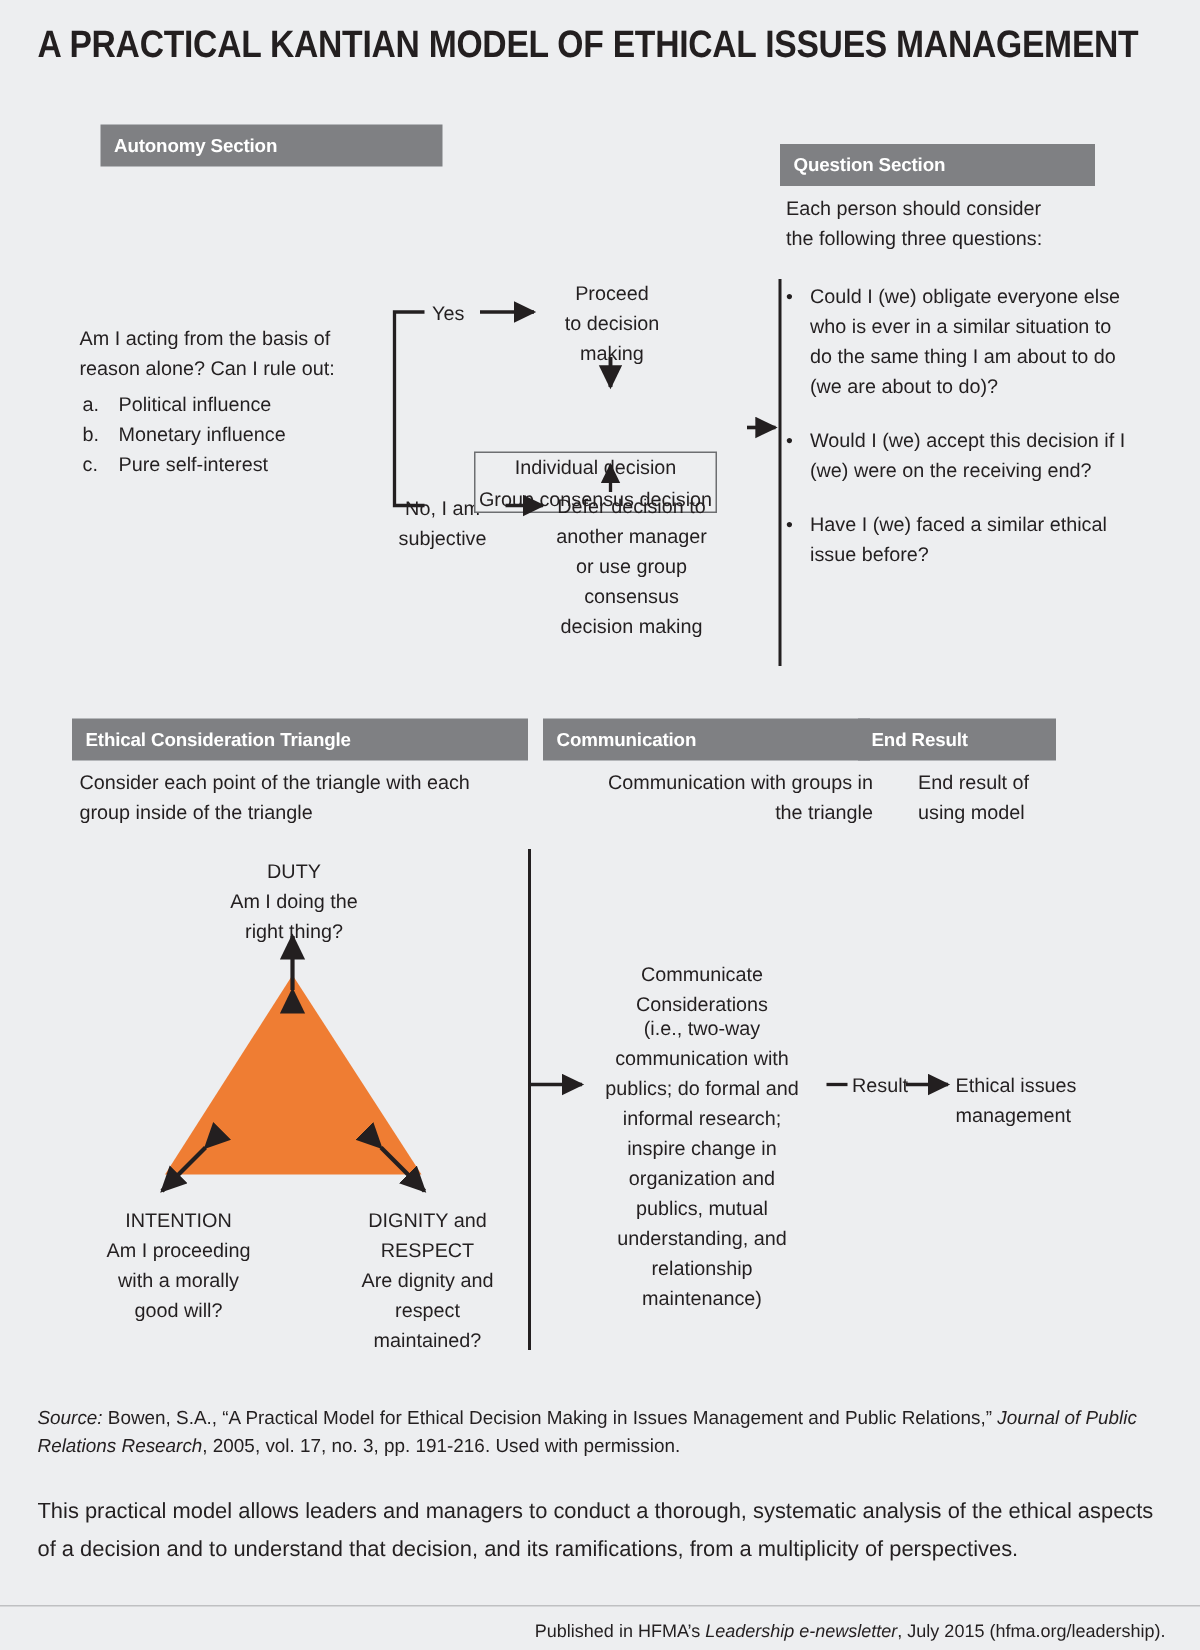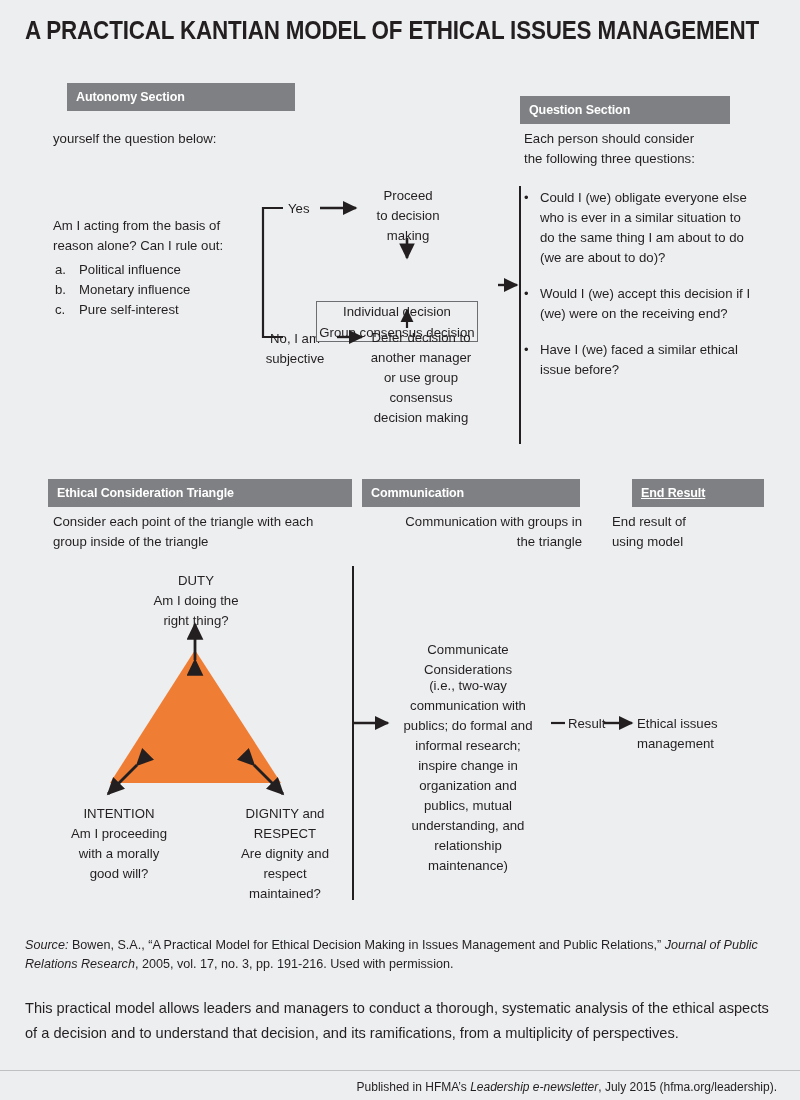--- a/index.html
+++ b/index.html
@@ -129,21 +129,20 @@
 
 <div id="page">
 
   <div class="title">A PRACTICAL KANTIAN MODEL OF ETHICAL ISSUES MANAGEMENT</div>
 
   <div class="hdr-bar" style="left:48px; top:83px; width:228px;margin-left:19px;">
     <span>Autonomy Section</span>
   </div>
 
   <div class="txt" style="left:53px; top:129px; width:240px;">
-    <div>yourself the question below:</div>
   </div>
 
   <div class="txt" style="left:53px; top:216px; width:215px;">
     <div>Am I acting from the basis of</div>
     <div>reason alone? Can I rule out:</div>
   </div>
 
   <div class="txt" style="left:55px; top:260px; width:220px;">
     <div class="abc-row">
       <span class="mk">a.</span>
@@ -220,21 +219,21 @@
   </div>
 
   <div class="hdr-bar" style="left:362px; top:479px; width:218px;">
     <span>Communication</span>
   </div>
   <div class="hdr-sub" style="left:367px; top:512px; width:215px;text-align:right;">
     <div>Communication with groups in</div>
     <div>the triangle</div>
   </div>
 
-  <div class="hdr-bar" style="left:632px; top:479px; width:132px;text-decoration:underline;">
+  <div class="hdr-bar" style="left:572px; top:479px; width:132px;">
     <span>End Result</span>
   </div>
   <div class="hdr-sub" style="left:612px; top:512px; width:150px;">
     <div>End result of</div>
     <div>using model</div>
   </div>
 
   <div class="txt txt-c" style="left:120px; top:571px; width:152px;">
     <div>DUTY</div>
     <div>Am I doing the</div>

